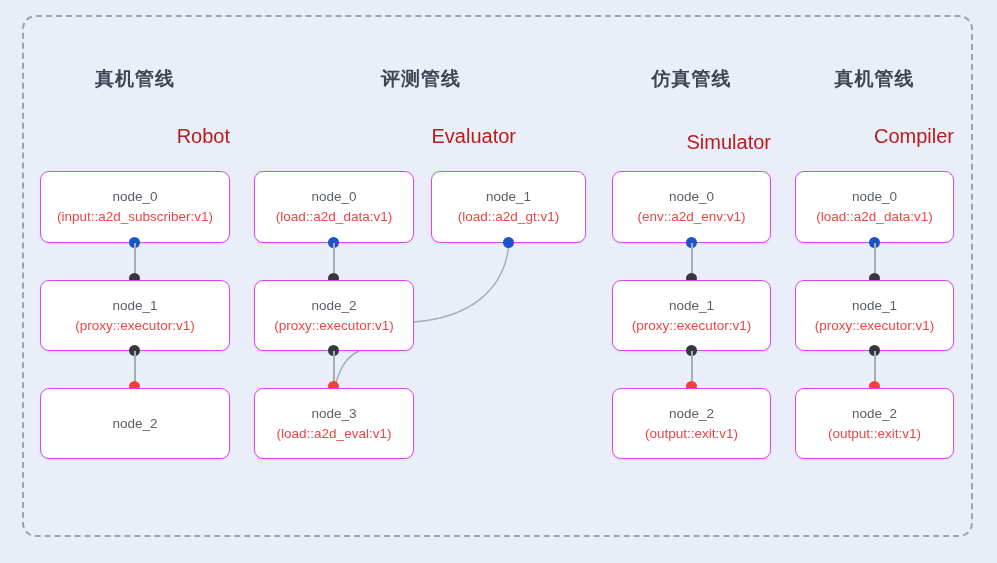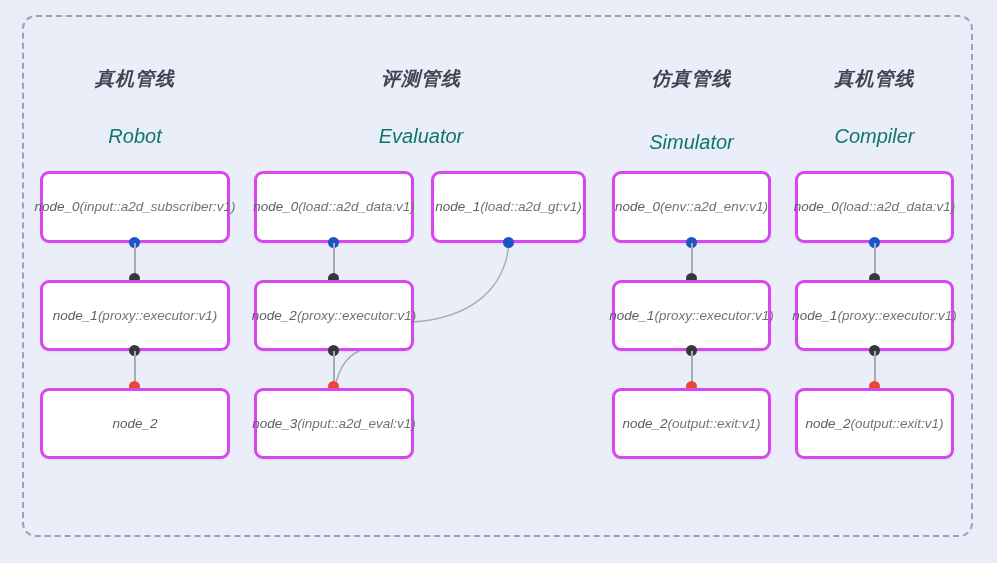--- a/index.html
+++ b/index.html
@@ -14,21 +14,20 @@
     overflow: hidden;
     position: relative;
   }
 
   #canvas {
     position: absolute;
     left: 0; top: 0;
     width: 997px;
     height: 563px;
     background: #e9edf7;
-    font-style: italic;
   }
 
   
   .dashed-frame {
     position: absolute;
     left: 22px;
     top: 15px;
     width: 951px;
     height: 522px;
     box-sizing: border-box;
@@ -55,50 +54,50 @@
     text-align: center;
     font-size: 19px;
     font-weight: bold;
     color: #3f4550;
     letter-spacing: 1px;
     white-space: nowrap;
   }
 
   .col-subtitle {
     position: absolute;
-    text-align: center;
+    text-align: right;
     font-size: 20px;
-    color: #0f766e;
+    color: #b91c1c;
     white-space: nowrap;
   }
 
   
   .node {
     position: absolute;
     box-sizing: border-box;
     background: #ffffff;
-    border: 3px solid #d946ef;
+    border: 1px solid #d946ef;
     border-radius: 9px;
     box-shadow: 0 1px 2px rgba(60,64,67,0.10);
     display: flex;
-    flex-direction: row;
+    flex-direction: column;
     align-items: center;
     justify-content: center;
     color: #565b63;
   }
   .node-id {
     font-size: 13.5px;
     line-height: 20px;
     color: #5a5f66;
     white-space: nowrap;
   }
   .node-type {
     font-size: 13.5px;
     line-height: 20px;
-    color: #737373;
+    color: #ef4444;
     white-space: nowrap;
   }
 
   
   .port {
     position: absolute;
     width: 11px;
     height: 11px;
     border-radius: 50%;
   }
@@ -182,21 +181,21 @@
       <div class="node" style="left:254px; top:280px; width:160px; height:71px;">
         <div class="node-id">node_2</div>
         <div class="node-type">(proxy::executor:v1)</div>
       </div>
       <div class="port port-black" style="left:328px; top:345px;"></div>
       <div class="edge" style="left:333px; top:351px; height:36px;"></div>
       <div class="port port-red" style="left:328px; top:381px;"></div>
 
       <div class="node" style="left:254px; top:388px; width:160px; height:71px;text-align:center;">
         <div class="node-id">node_3</div>
-        <div class="node-type">(input::a2d_eval:v1)</div>
+        <div class="node-type">(load::a2d_eval:v1)</div>
       </div>
     </div>
 
     <div class="column">
       <div class="col-title" style="left:612px; top:66px; width:159px;">仿真管线</div>
       <div class="col-subtitle" style="left:612px; top:131px; width:159px;">Simulator</div>
 
       <div class="node" style="left:612px; top:171px; width:159px; height:72px;">
         <div class="node-id">node_0</div>
         <div class="node-type">(env::a2d_env:v1)</div>

